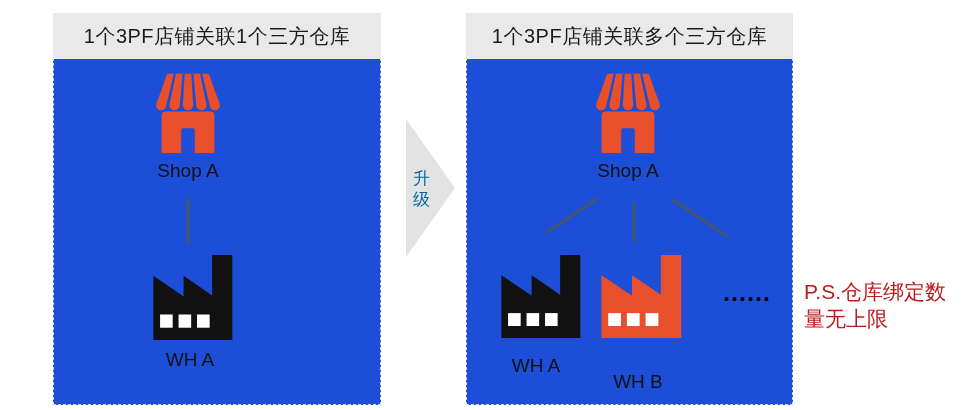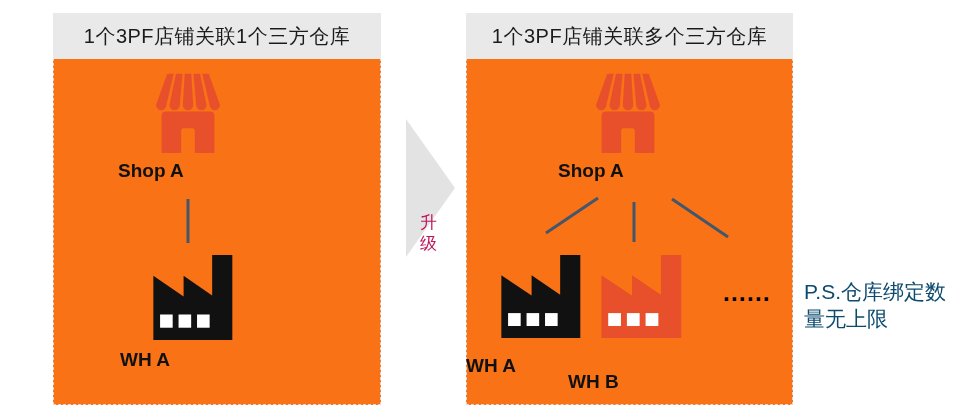--- a/index.html
+++ b/index.html
@@ -1,46 +1,46 @@
 <!DOCTYPE html>
 <html><head>
 <meta charset="utf-8">
 <style>
   html,body{margin:0;padding:0;}
   body{
     width:975px;height:410px;position:relative;background:#ffffff;
     font-family:"Liberation Sans","DejaVu Sans",sans-serif;overflow:hidden;
   }
   .panel{
-    position:absolute;border:1px dashed #d9d9d9;background:#f97316;box-sizing:border-box;
+    position:absolute;border:1px dashed #d9d9d9;background:#1d4ed8;box-sizing:border-box;
   }
   #left-panel{left:53px;top:13px;width:328px;height:392px;}
   #right-panel{left:466px;top:13px;width:327px;height:392px;text-decoration:underline;}
   .panel-header{
     position:absolute;left:-1px;top:-1px;right:-1px;height:46px;
     background:#e9e9e9;display:flex;align-items:center;justify-content:center;
     font-size:20px;color:#1b1b1b;letter-spacing:0.5px;
   }
   .abs{position:absolute;}
   .node-label{
-    position:absolute;font-weight:bold;font-size:19px;color:#111111;
-    width:140px;
+    position:absolute;font-weight:normal;font-size:19px;color:#111111;
+    text-align:center;width:140px;
   }
   #upgrade-arrow{left:406px;top:119px;width:49px;height:138px;position:absolute;}
   .arrow-label{
-    position:absolute;left:7px;top:49px;width:24px;text-align:right;
-    font-size:17px;line-height:21px;color:#be185d;word-break:break-all;margin-top:44px;
+    position:absolute;left:7px;top:49px;width:24px;text-align:left;
+    font-size:17px;line-height:21px;color:#0369a1;word-break:break-all;
   }
   #more-dots{
     position:absolute;left:722px;top:278px;width:56px;font-size:25px;
     font-weight:bold;color:#000;letter-spacing:-1px;
   }
   #ps-note{
     position:absolute;left:804px;top:278px;width:152px;
-    font-size:21px;line-height:27px;color:#0c4a6e;word-break:break-all;
+    font-size:21px;line-height:27px;color:#b91c1c;word-break:break-all;
   }
   svg{display:block;}
   .connector-overlay{position:absolute;left:0;top:0;pointer-events:none;}
 </style>
 </head>
 <body>
 
 <div id="left-panel" class="panel">
   <div class="panel-header">1个3PF店铺关联1个三方仓库</div>
 </div>

